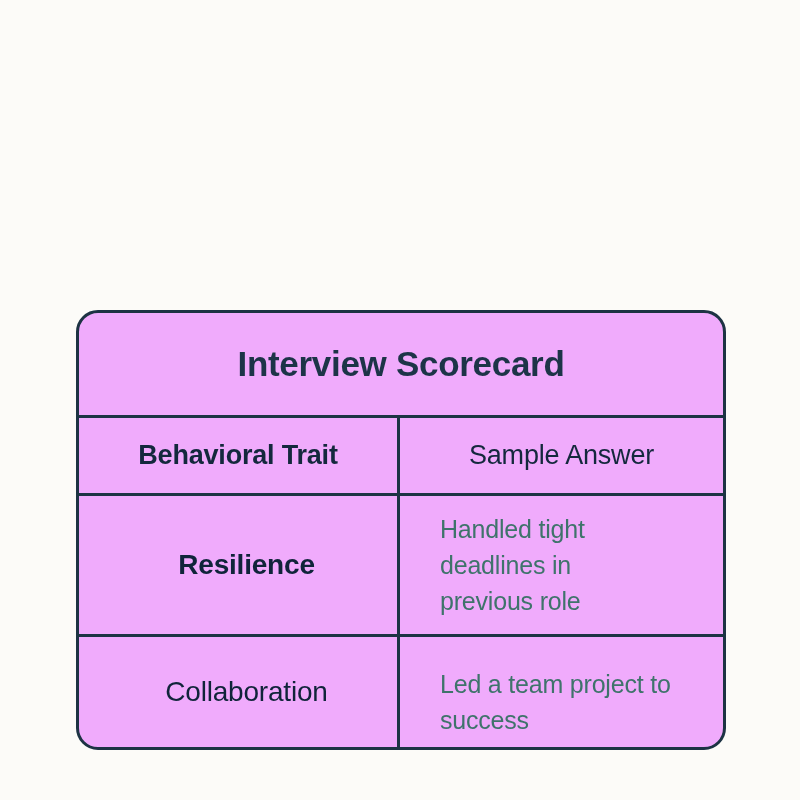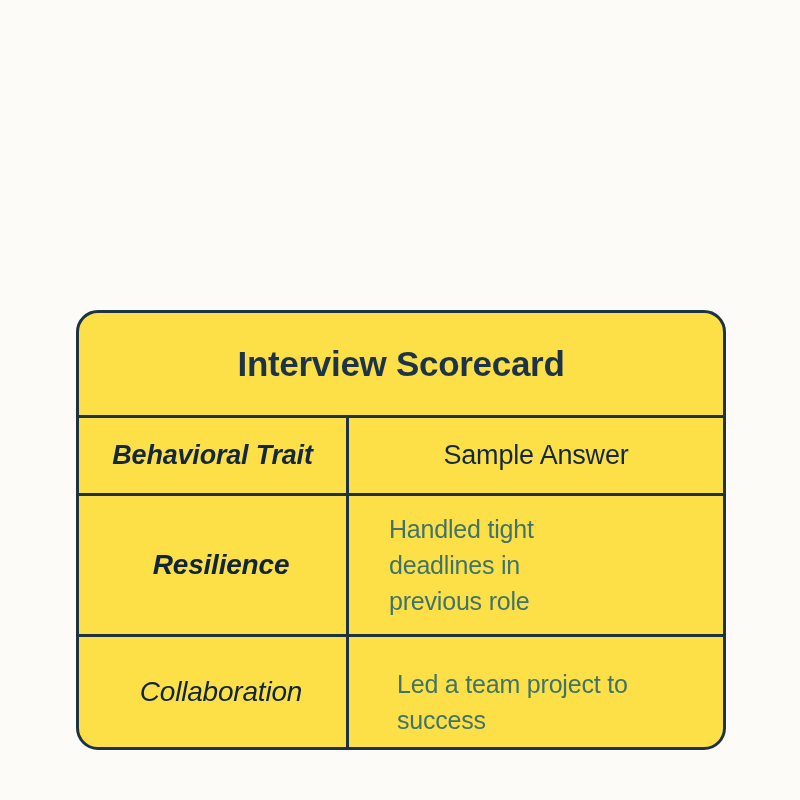--- a/index.html
+++ b/index.html
@@ -42,21 +42,21 @@
   
   .card {
     position: absolute;
     left: 76px;
     top: 310px;
     width: 650px;
     height: 440px;
     box-sizing: border-box;
     border: 3px solid #1d3344;
     border-radius: 22px;
-    background: #fde047;
+    background: #f0abfc;
     overflow: hidden;
   }
 
   .card-title {
     height: 105px;
     display: flex;
     align-items: center;
     justify-content: center;
     box-sizing: border-box;
     border-bottom: 3px solid #1d3344;
@@ -72,38 +72,36 @@
     height: calc(100% - 105px);
   }
 
   .row {
     display: flex;
     box-sizing: border-box;
     border-bottom: 3px solid #1d3344;
   }
   .row:last-child {
     border-bottom: none;
-    gap: 8px;
   }
 
   .row.header-row { height: 79px; }
   .row.data-row-0 { height: 142px; }
   .row.data-row-1 { height: 111px; }
 
   .cell-trait {
-    width: 270px;
+    width: 321px;
     box-sizing: border-box;
     border-right: 3px solid #1d3344;
     display: flex;
     align-items: center;
     justify-content: center;
     padding: 0 14px;
     text-align: center;
     color: #10243a;
-    font-style: italic;
   }
 
   .cell-answer {
     flex: 1;
     box-sizing: border-box;
     display: flex;
     align-items: center;
     padding: 0 11px 0 40px;
     color: #3f736b;
   }

